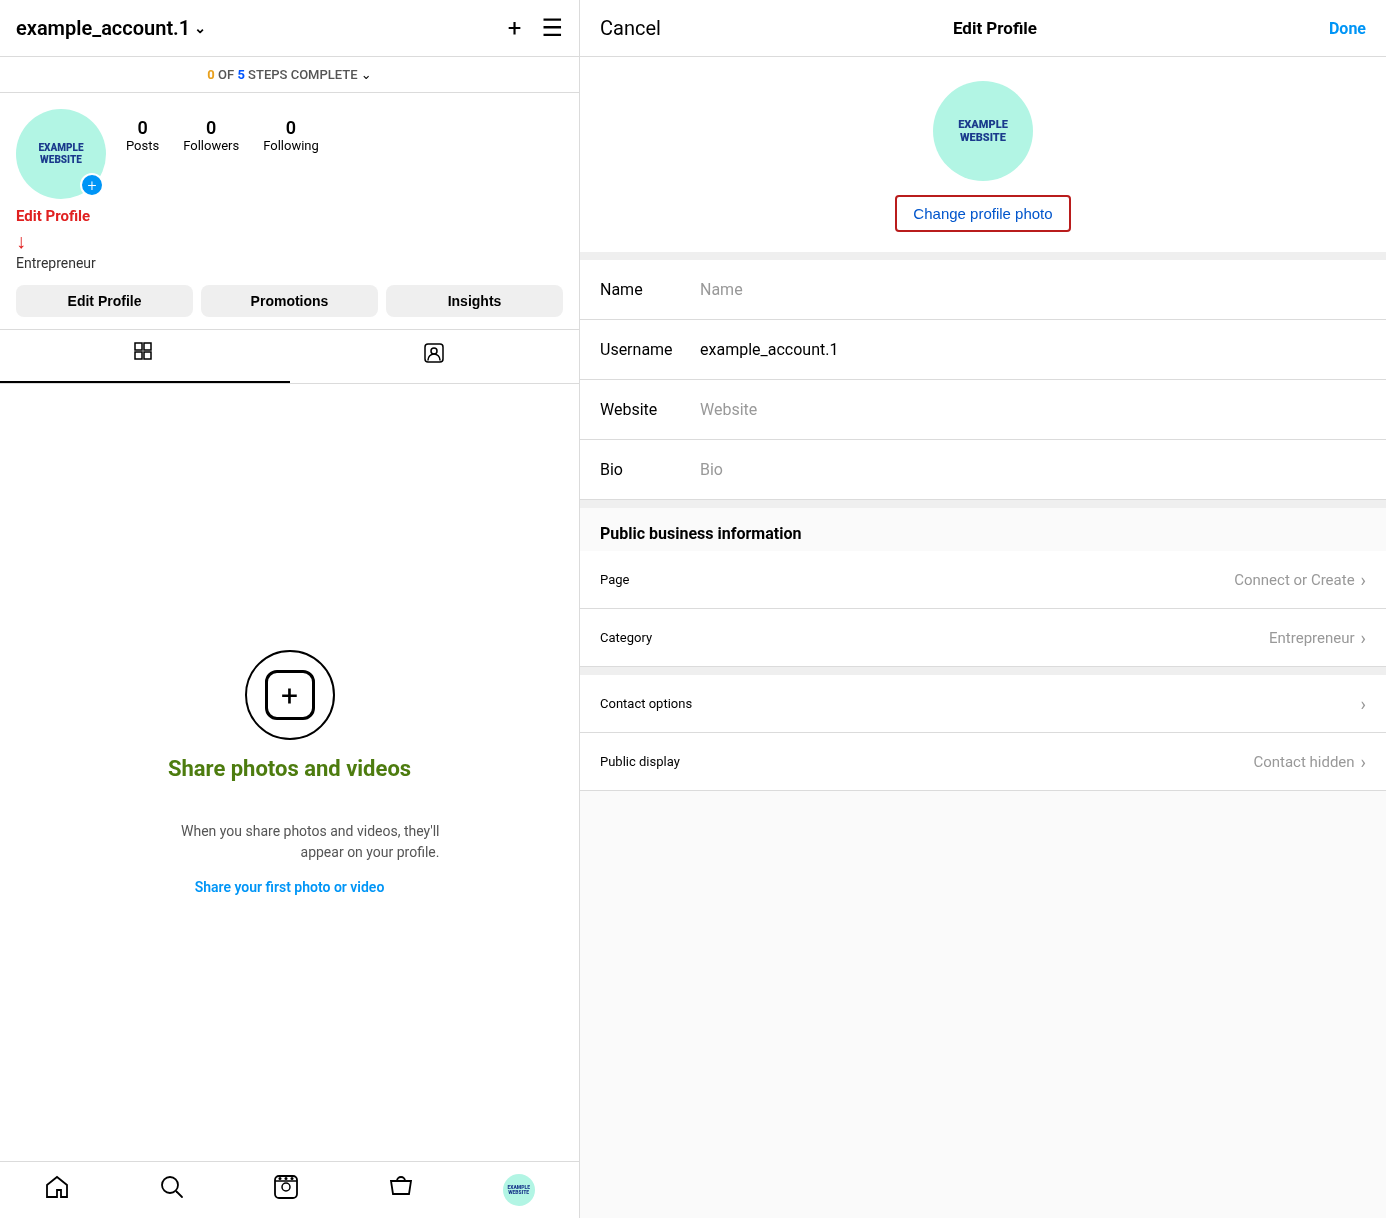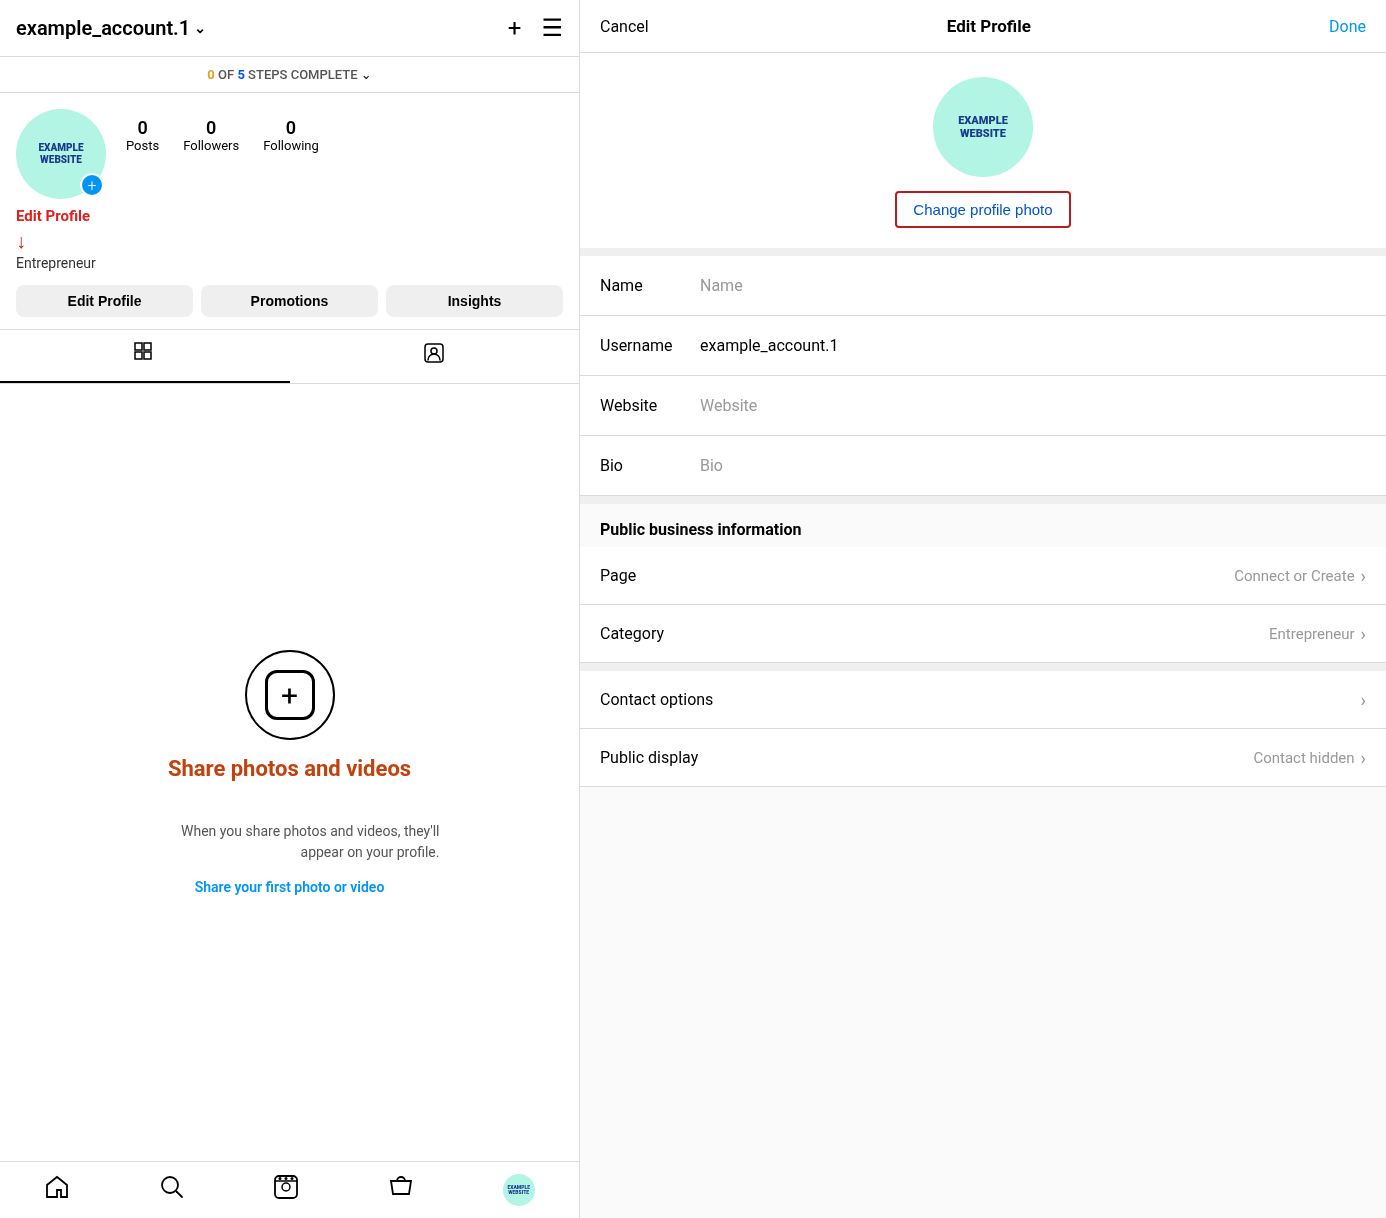--- a/index.html
+++ b/index.html
@@ -239,21 +239,21 @@
       display: flex;
       align-items: center;
       justify-content: center;
       font-size: 30px;
       color: #000;
     }
 
     .empty-title {
       font-size: 22px;
       font-weight: 700;
-      color: #c2410c;
+      color: #4d7c0f;
       text-align: center;
     }
 
     .empty-desc {
       font-size: 14px;
       color: #555;
       text-align: right;
       max-width: 300px;
       line-height: 1.5;
       margin-top: 24px;
@@ -313,35 +313,35 @@
       justify-content: space-between;
       padding: 16px 20px;
       background: #fff;
       border-bottom: 1px solid #dbdbdb;
       position: sticky;
       top: 0;
       z-index: 10;
     }
 
     .right-cancel {
-      font-size: 16px;
+      font-size: 20px;
       color: #000;
       cursor: pointer;
     }
 
     .right-title {
       font-size: 17px;
       font-weight: 700;
       color: #000;
     }
 
     .right-done {
       font-size: 16px;
       color: #0095f6;
-      font-weight: 400;
+      font-weight: 700;
       cursor: pointer;
     }
 
     .profile-photo-section {
       background: #fff;
       display: flex;
       flex-direction: column;
       align-items: center;
       padding: 24px 20px 20px;
       border-bottom: 8px solid #efefef;
@@ -425,21 +425,21 @@
       display: flex;
       align-items: center;
       justify-content: space-between;
       padding: 18px 20px;
       border-bottom: 1px solid #dbdbdb;
       background: #fff;
       cursor: pointer;
     }
 
     .list-row-label {
-      font-size: 16px;
+      font-size: 13px;
       color: #000;
     }
 
     .list-row-right {
       display: flex;
       align-items: center;
       gap: 6px;
     }
 
     .list-row-value {

